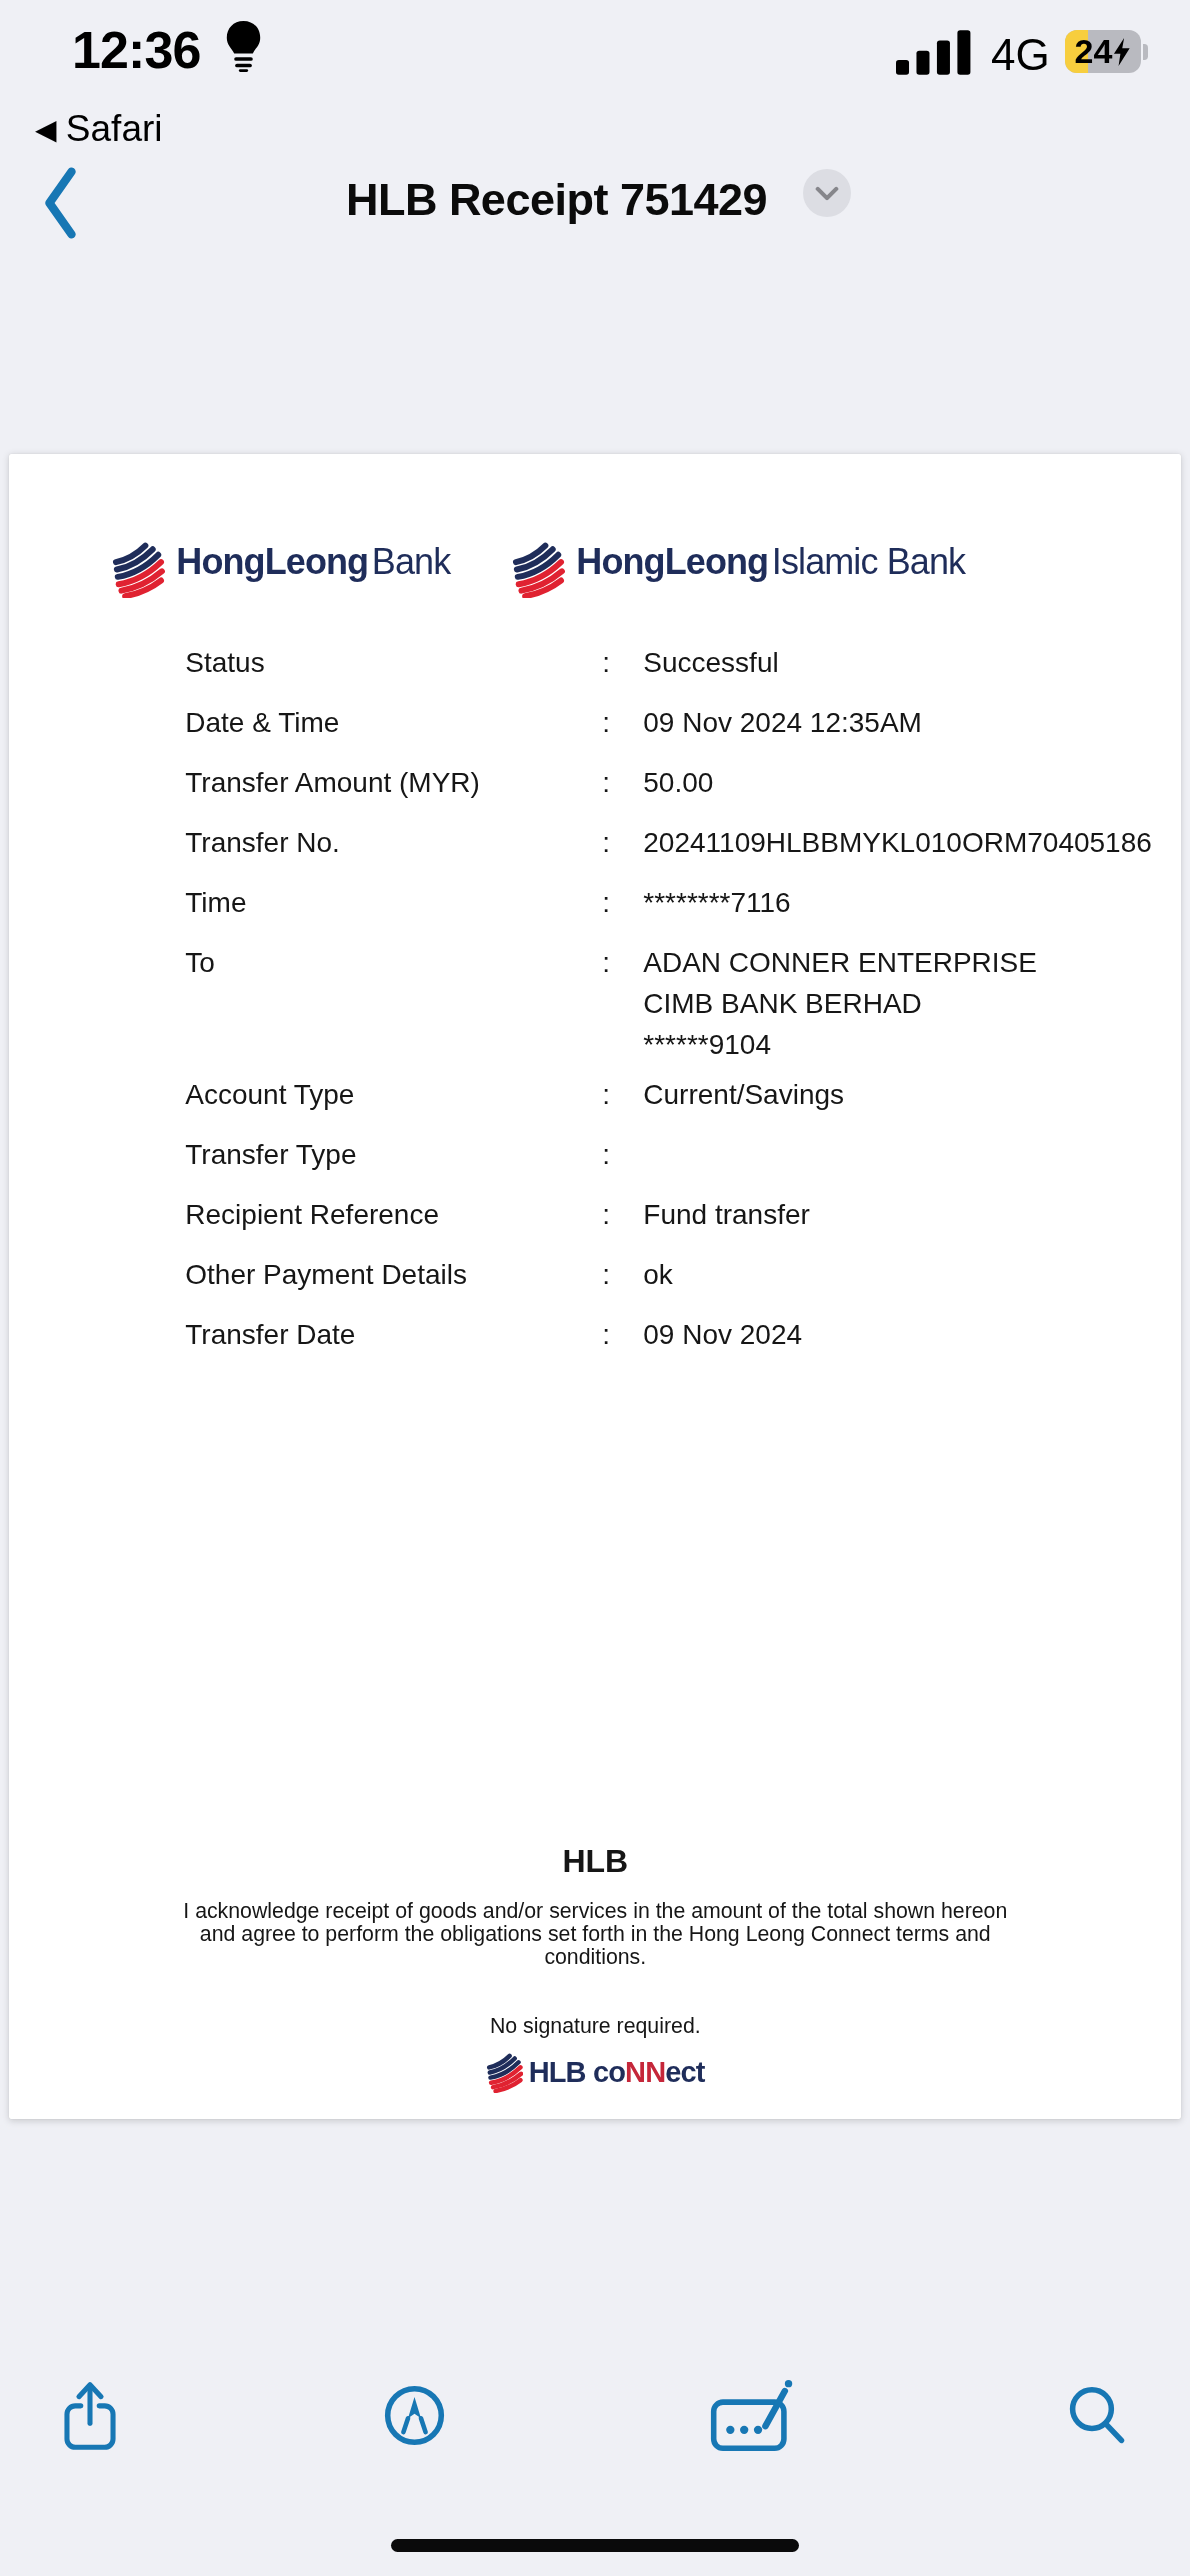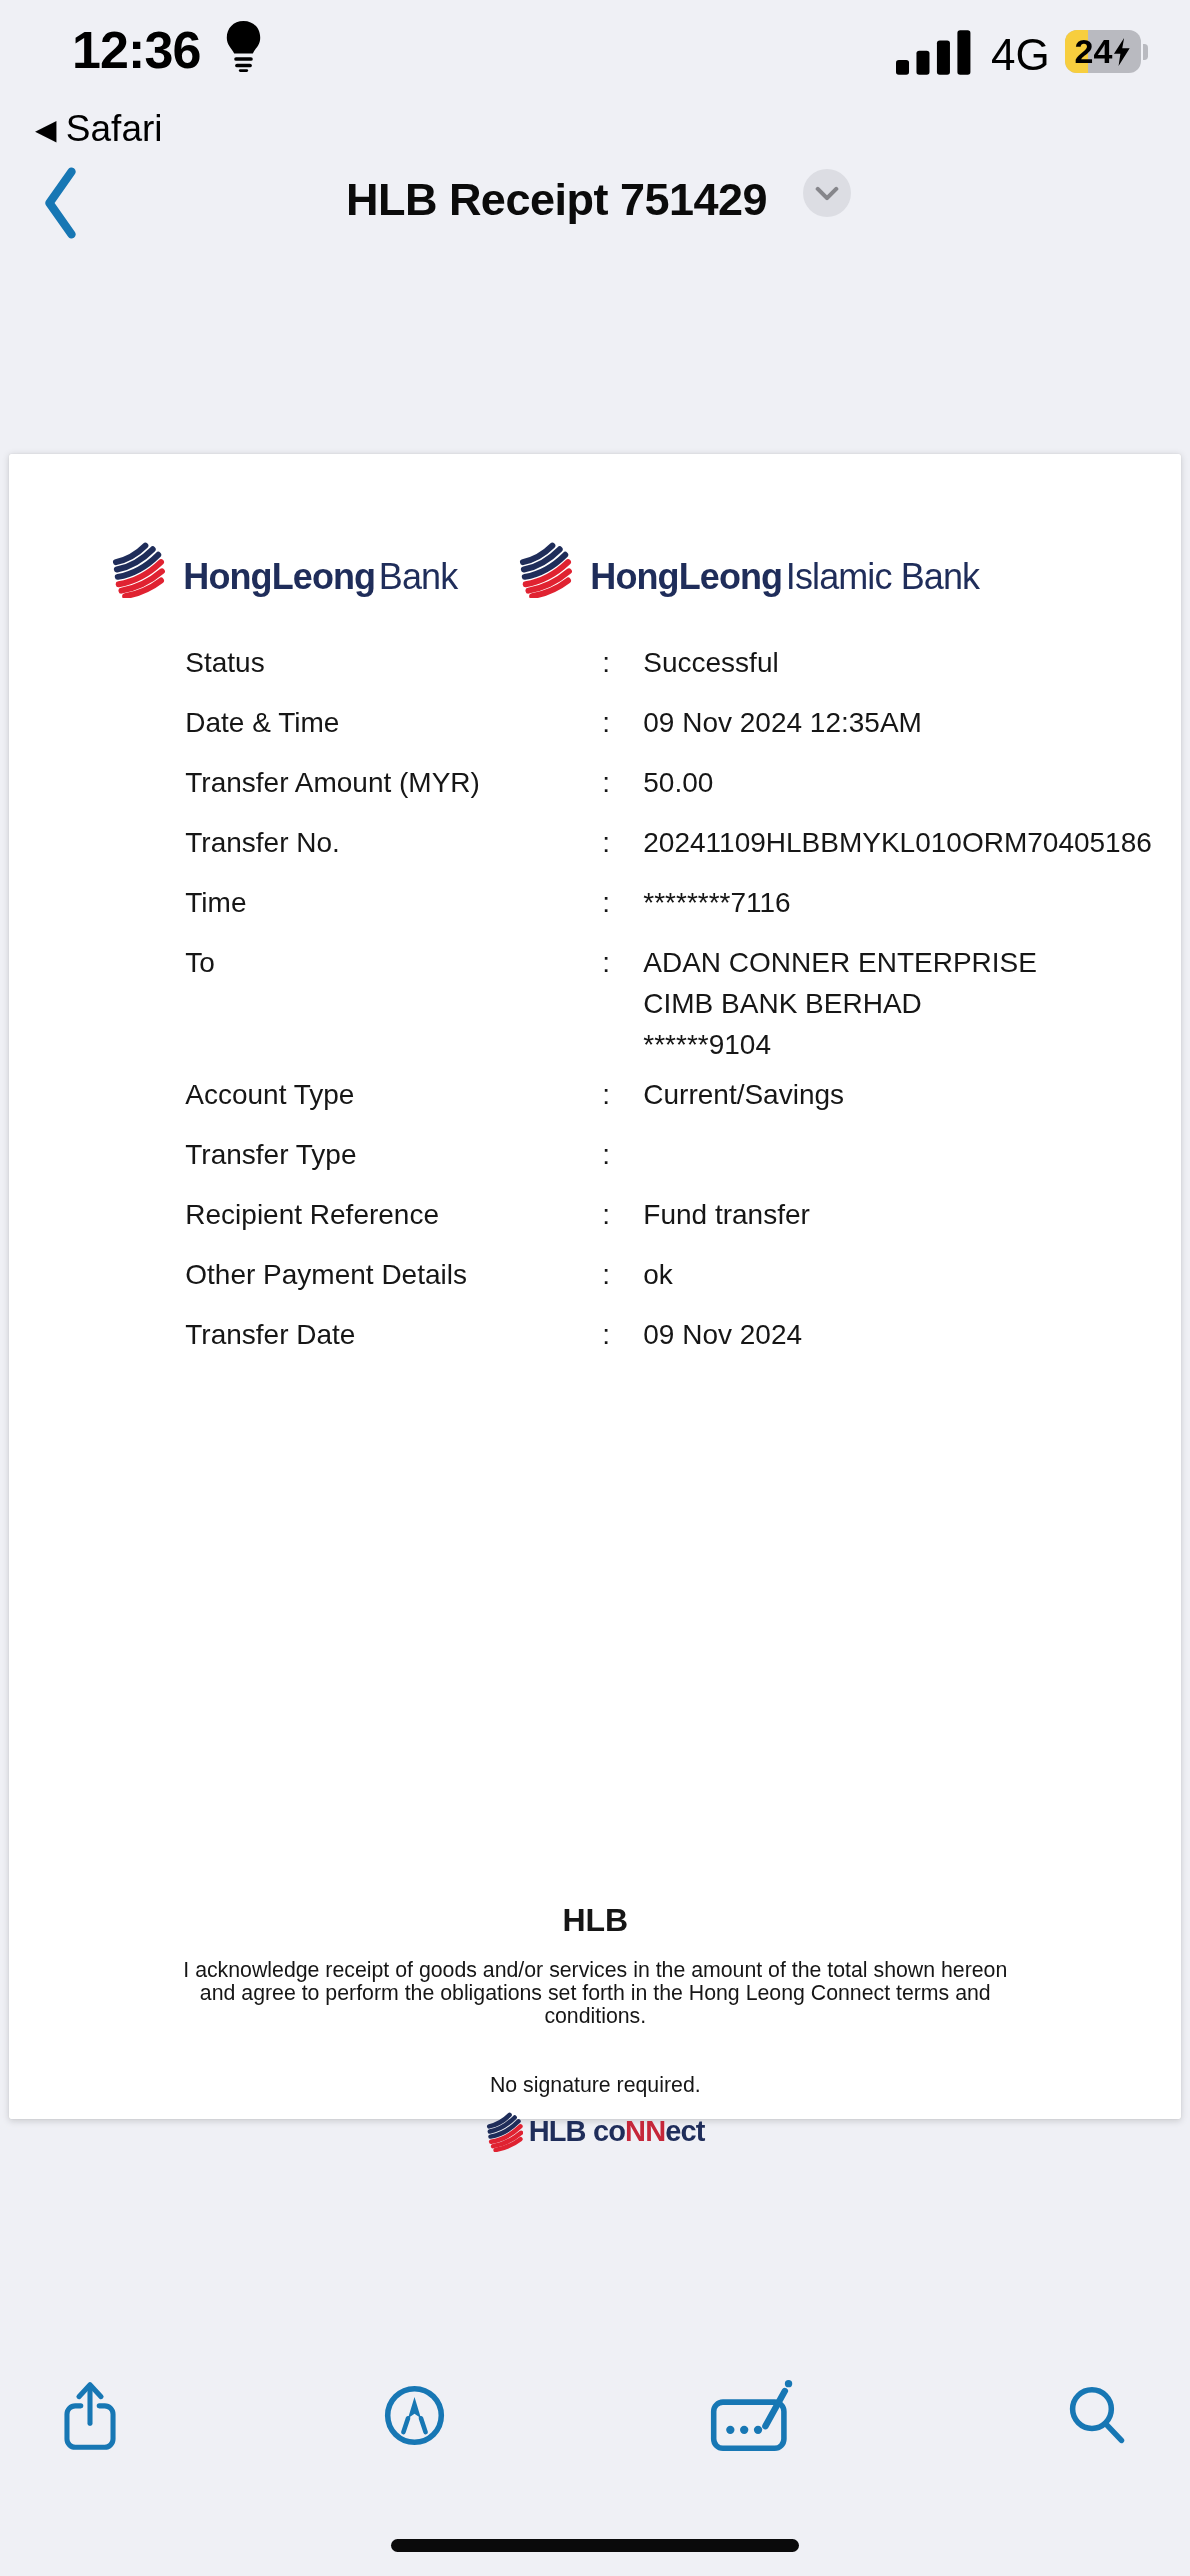--- a/index.html
+++ b/index.html
@@ -52,32 +52,32 @@
   
   .card {
     position:absolute; left:9.3px; top:454px; width:1172px; height:1665px;
     background:#ffffff; border-radius:1.9px;
     box-shadow:0 1.9px 7.4px rgba(0,0,0,.16), 0 0 0.9px rgba(0,0,0,.2);
   }
   .logos {
     position:absolute; left:102px; top:87px;
     display:flex; align-items:center; gap:61px;
   }
-  .logo { display:flex; align-items:flex-end; gap:18px; }
+  .logo { display:flex; align-items:flex-start; gap:11px; }
   .logo-text { font-size:36px; letter-spacing:-0.9px; color:#1f2d5a; white-space:nowrap; }
   .logo-text .b { font-weight:700; }
   .logo-text .l { font-weight:400; margin-left:3.7px; }
   .fields { position:absolute; left:0; top:195px; width:100%; font-size:28px; line-height:28px; color:#161616; }
   .field-row { display:flex; margin-bottom:32px; }
   .field-row.to-row { margin-bottom:22px; }
   .f-label { margin-left:176px; width:417px; }
   .f-colon { width:41px; }
   .f-value { flex:1; }
   .f-value div + div { margin-top:13px; }
-  .doc-footer { position:absolute; left:0; top:1448px; width:100%; text-align:center; color:#161616; }
+  .doc-footer { position:absolute; left:0; top:1389px; width:100%; text-align:center; color:#161616; }
   .doc-footer .hlb-head { font-size:32px; font-weight:700; }
   .ack { margin:20.4px auto 0; width:862px; font-size:21.3px; line-height:23px; }
   .no-sig { margin-top:45px; font-size:21.3px; }
   .brand { margin-top:13px; display:flex; align-items:center; justify-content:center; gap:5.6px; }
   .brand-text { font-size:29px; font-weight:700; letter-spacing:-0.9px; color:#1f2d5a; }
   .brand-text .nn { color:#c5273a; }
   
   .tool { position:absolute; cursor:pointer; }
   .home-indicator {
     position:absolute; left:391px; top:2539px; width:408px; height:13px;

